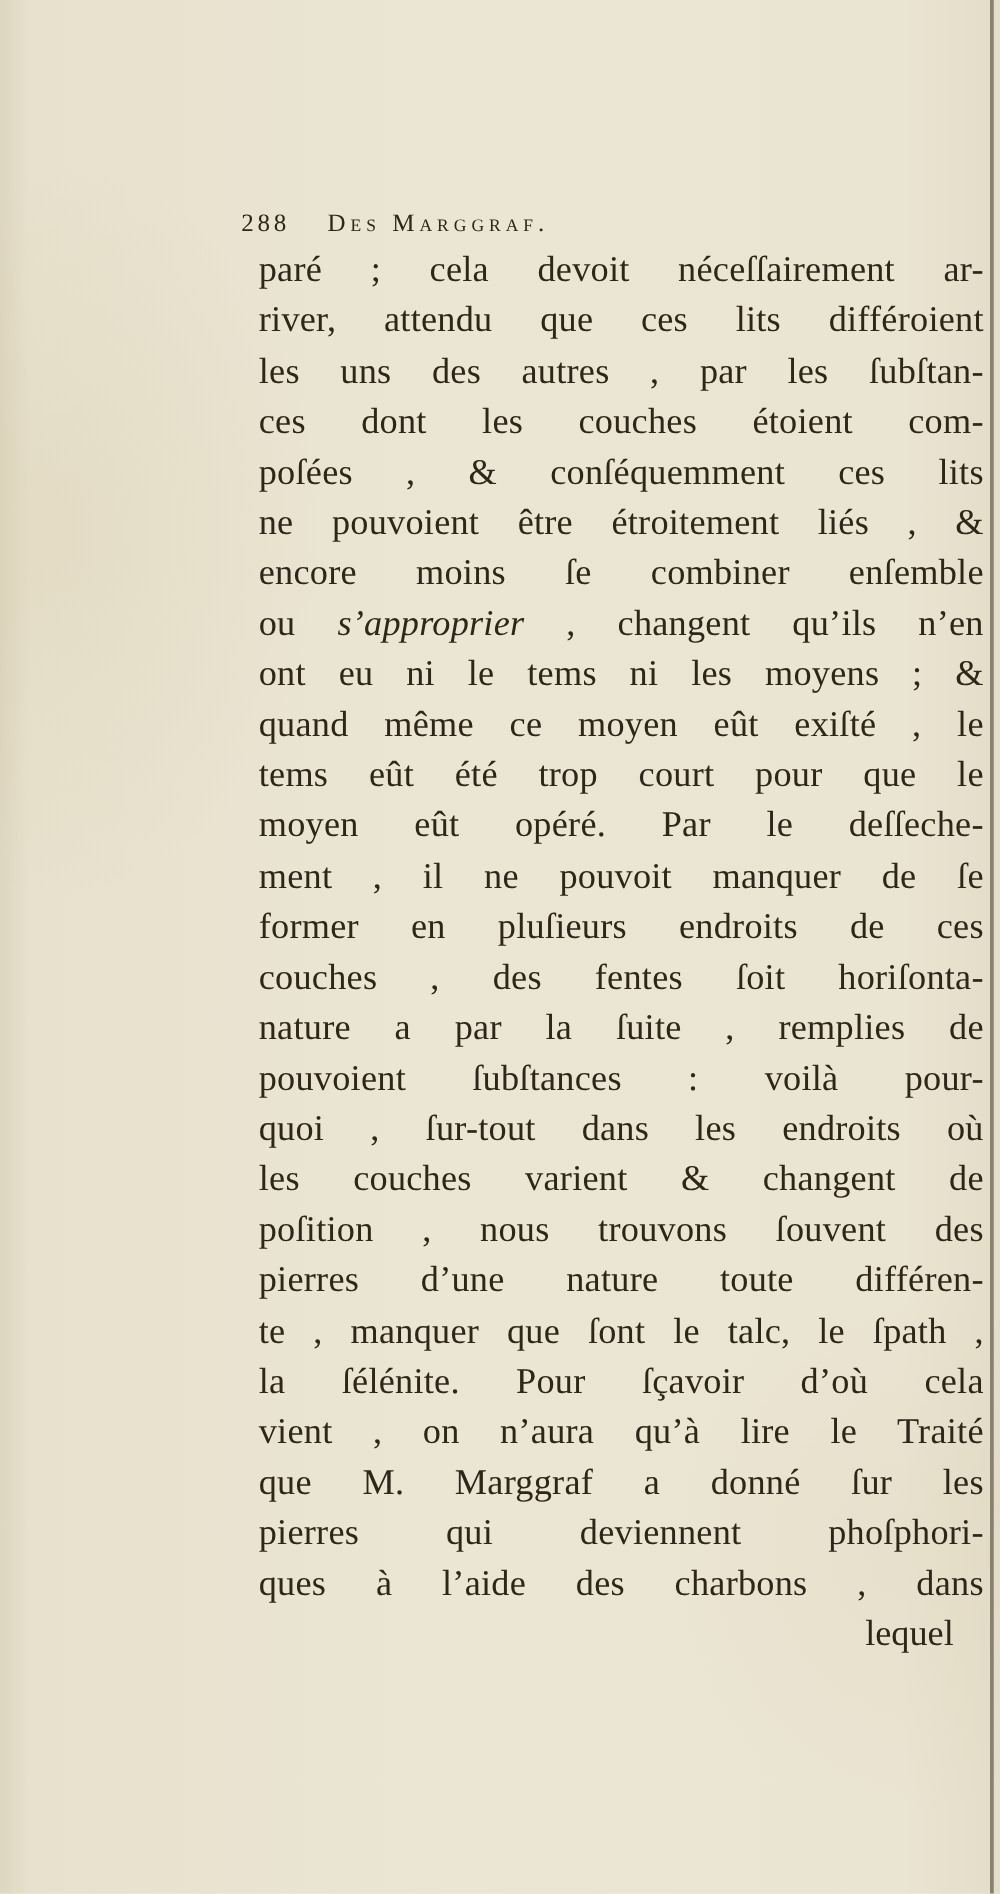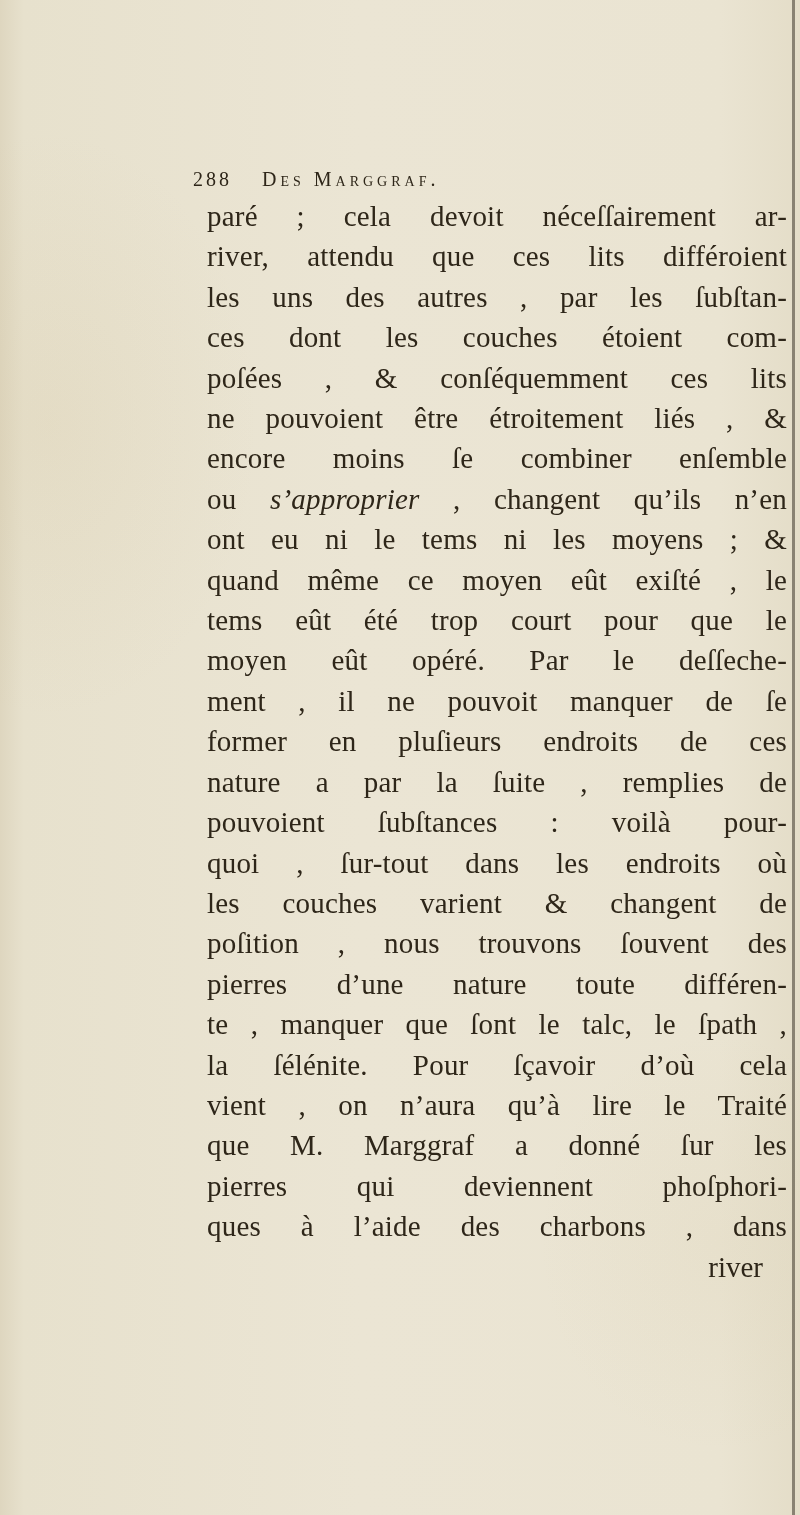--- a/index.html
+++ b/index.html
@@ -83,32 +83,33 @@
         <div class="line"><span>poſées , &amp; conſéquemment ces lits</span></div>
         <div class="line"><span>ne pouvoient être étroitement liés , &amp;</span></div>
         <div class="line"><span>encore moins ſe combiner enſemble</span></div>
         <div class="line"><span>ou </span><i>s’approprier</i><span> , changent qu’ils n’en</span></div>
         <div class="line"><span>ont eu ni le tems ni les moyens ; &amp;</span></div>
         <div class="line"><span>quand même ce moyen eût exiſté , le</span></div>
         <div class="line"><span>tems eût été trop court pour que le</span></div>
         <div class="line"><span>moyen eût opéré. Par le deſſeche-</span></div>
         <div class="line"><span>ment , il ne pouvoit manquer de ſe</span></div>
         <div class="line"><span>former en pluſieurs endroits de ces</span></div>
+        <div class="line"><span>couches , des fentes ſoit horiſonta-</span></div>
         <div class="line"><span>nature a par la ſuite , remplies de</span></div>
         <div class="line"><span>pouvoient ſubſtances : voilà pour-</span></div>
         <div class="line"><span>quoi , ſur-tout dans les endroits où</span></div>
         <div class="line"><span>les couches varient &amp; changent de</span></div>
         <div class="line"><span>poſition , nous trouvons ſouvent des</span></div>
         <div class="line"><span>pierres d’une nature toute différen-</span></div>
         <div class="line"><span>te , manquer que ſont le talc, le ſpath ,</span></div>
         <div class="line"><span>la ſélénite. Pour ſçavoir d’où cela</span></div>
         <div class="line"><span>vient , on n’aura qu’à lire le Traité</span></div>
         <div class="line"><span>que M. Marggraf a donné ſur les</span></div>
         <div class="line"><span>pierres qui deviennent phoſphori-</span></div>
         <div class="line"><span>ques à l’aide des charbons , dans</span></div>
       </div>
     <div class="catchword-row">
-      <span>river</span>
+      <span>lequel</span>
     </div>
   </div>
 
   <div class="edge-line"></div>
 </div>
 
 </body></html>

